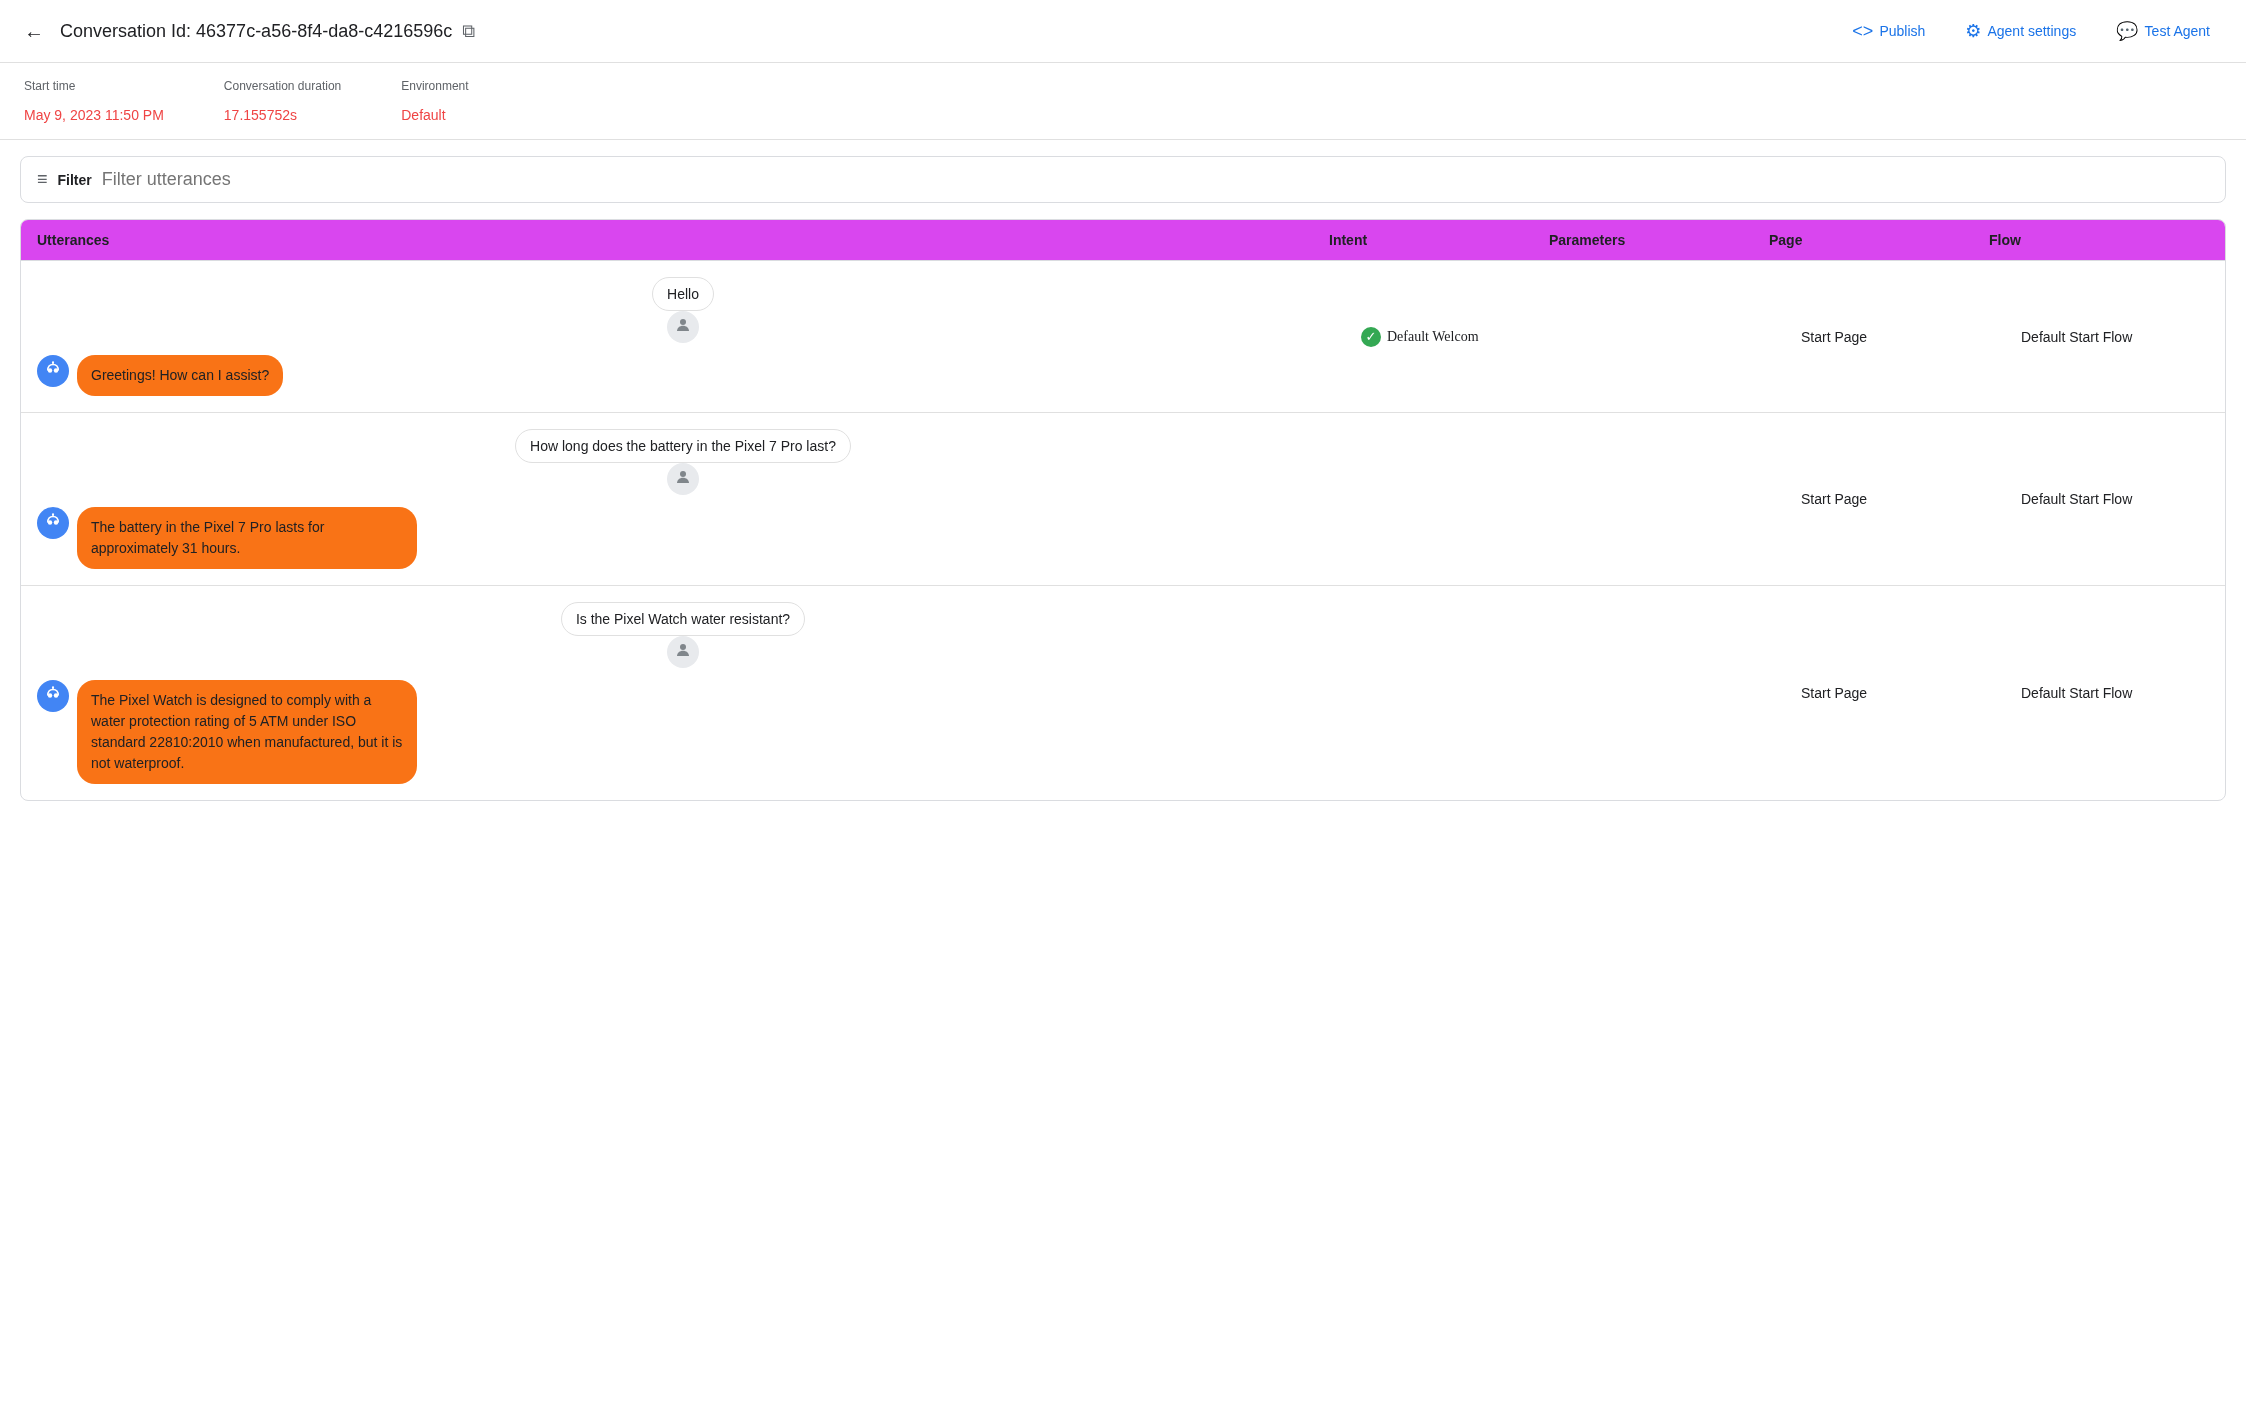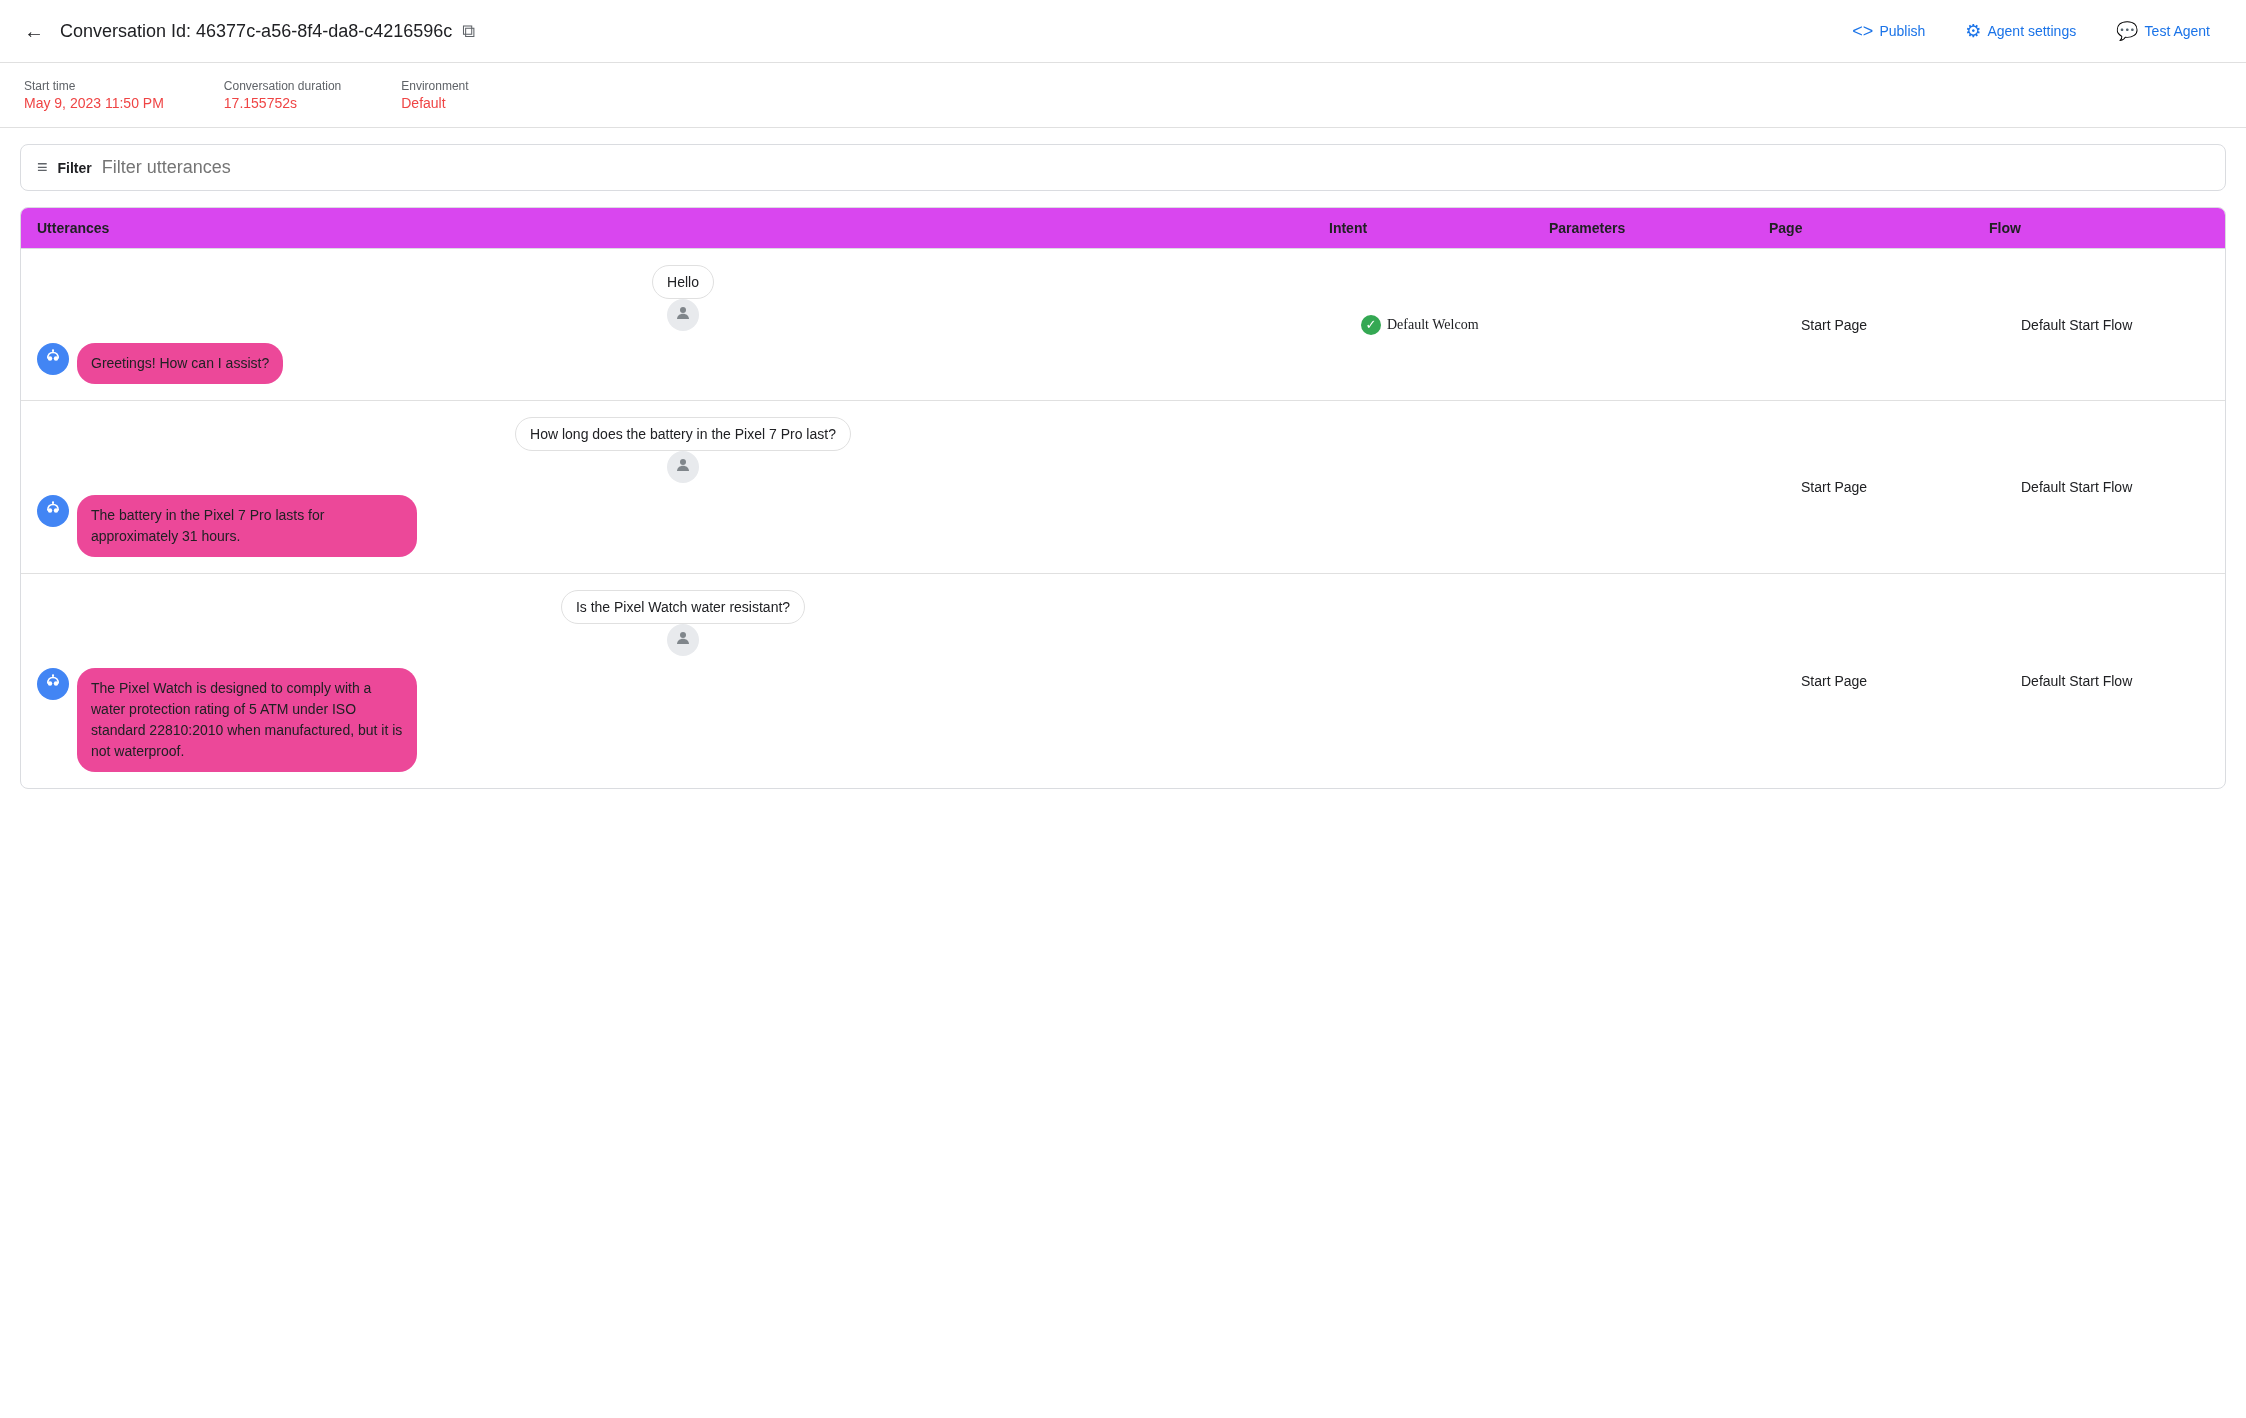--- a/index.html
+++ b/index.html
@@ -57,21 +57,21 @@
     }
     .header-btn .btn-icon { font-size: 18px; }
 
     
     .meta-bar {
       display: flex;
       gap: 60px;
       padding: 16px 24px;
       border-bottom: 1px solid #e0e0e0;
     }
-    .meta-item { display: flex; flex-direction: column; gap: 2px; }
+    .meta-item { display: flex; flex-direction: column; gap: 14px; }
     .meta-label { font-size: 12px; color: #5f6368; }
     .meta-value { font-size: 14px; color: #ef4444; font-weight: 400; }
 
     
     .filter-bar {
       margin: 16px 20px;
       border: 1px solid #dadce0;
       border-radius: 8px;
       padding: 12px 16px;
       display: flex;
@@ -160,21 +160,21 @@
       height: 32px;
       border-radius: 50%;
       background: #4285f4;
       display: flex;
       align-items: center;
       justify-content: center;
       flex-shrink: 0;
     }
     .agent-avatar-icon { font-size: 16px; color: #fff; }
     .agent-bubble {
-      background: #ec4899;
+      background: #f97316;
       border-radius: 18px;
       padding: 10px 14px;
       font-size: 14px;
       color: #202124;
       max-width: 340px;
       line-height: 1.5;
     }
     .data-cell {
       padding: 16px;
       font-size: 14px;

